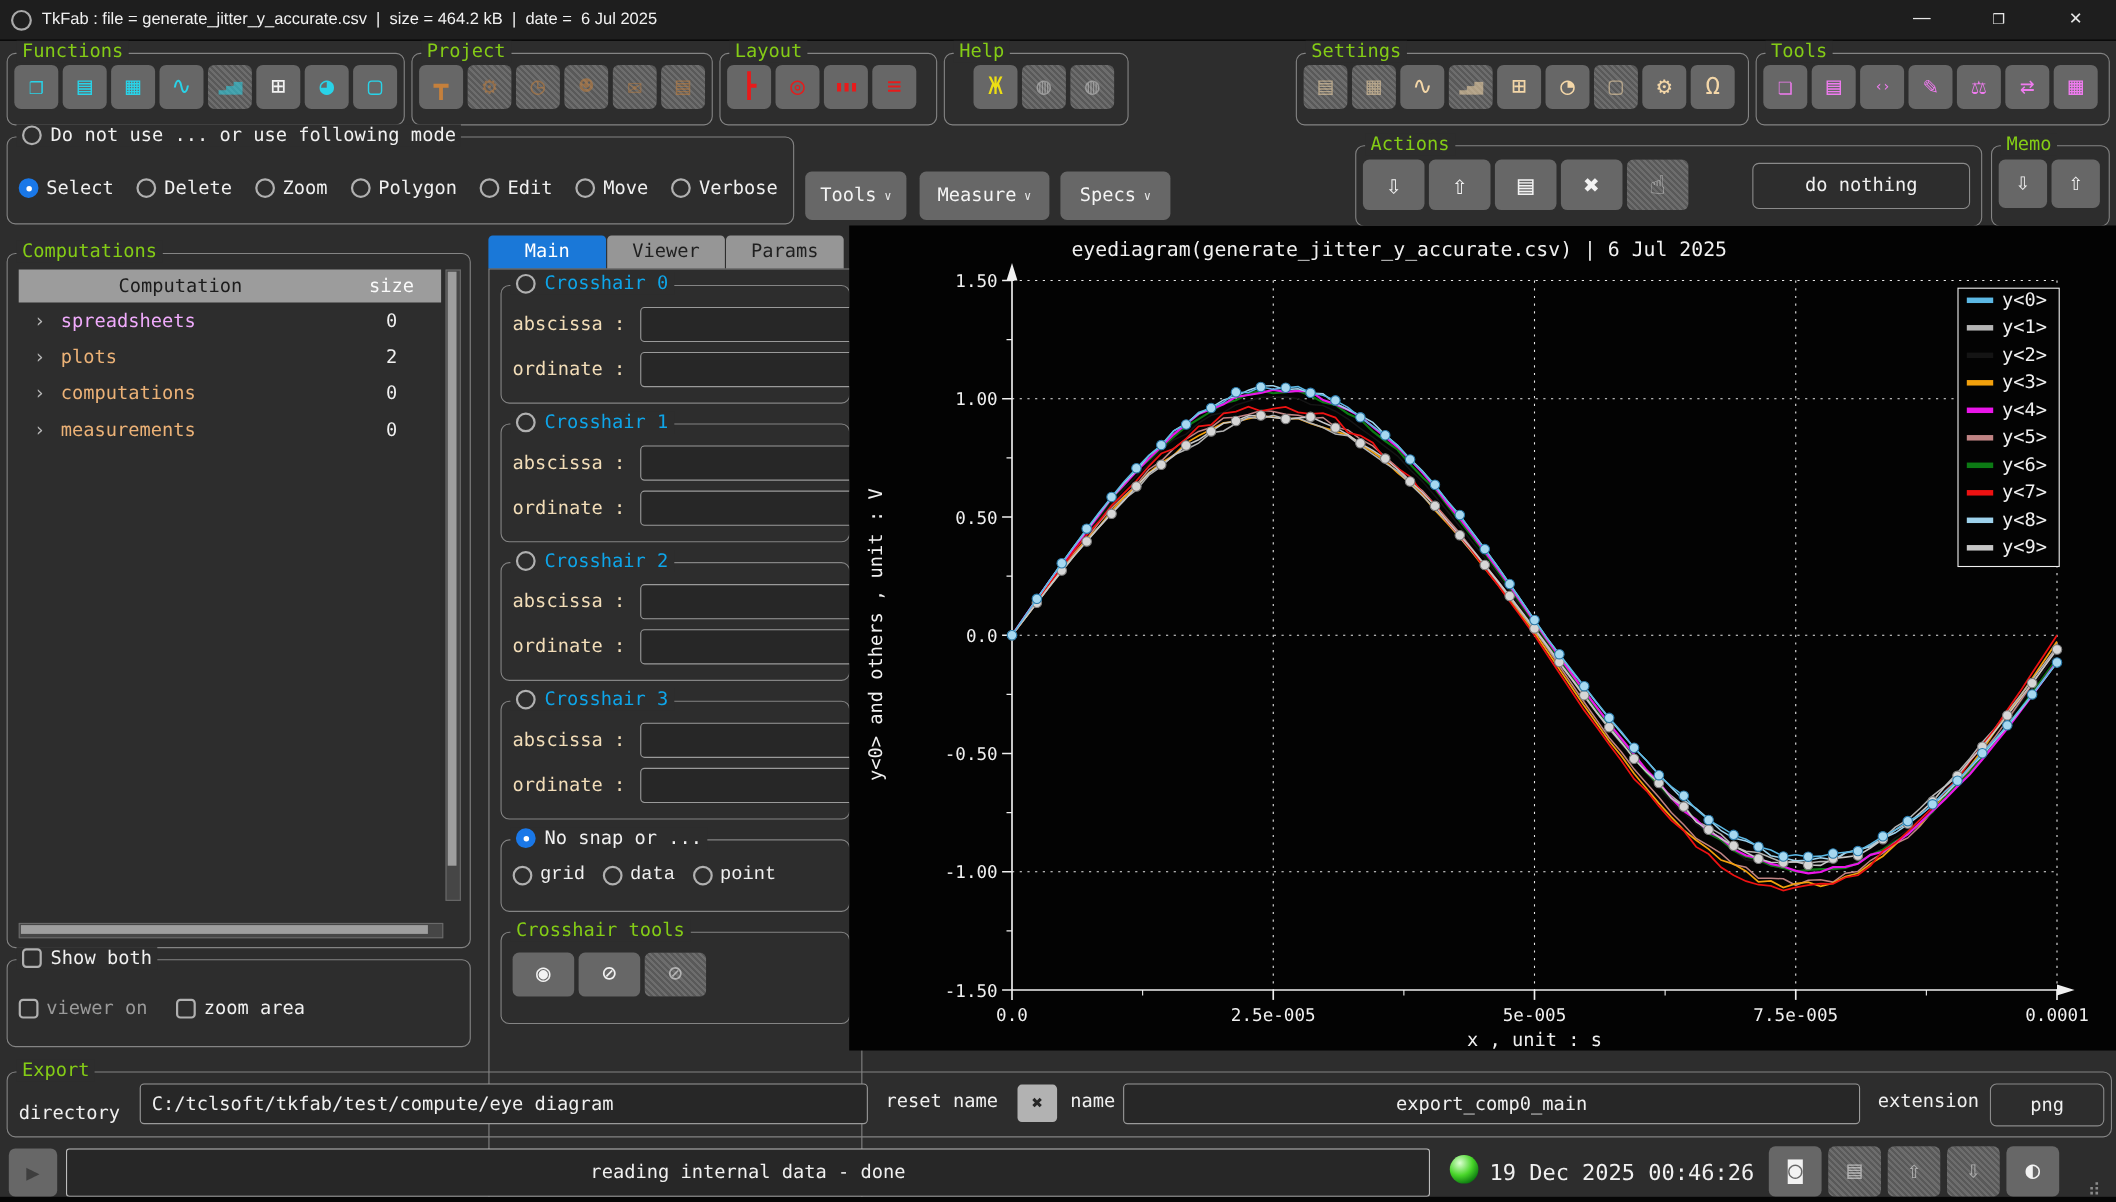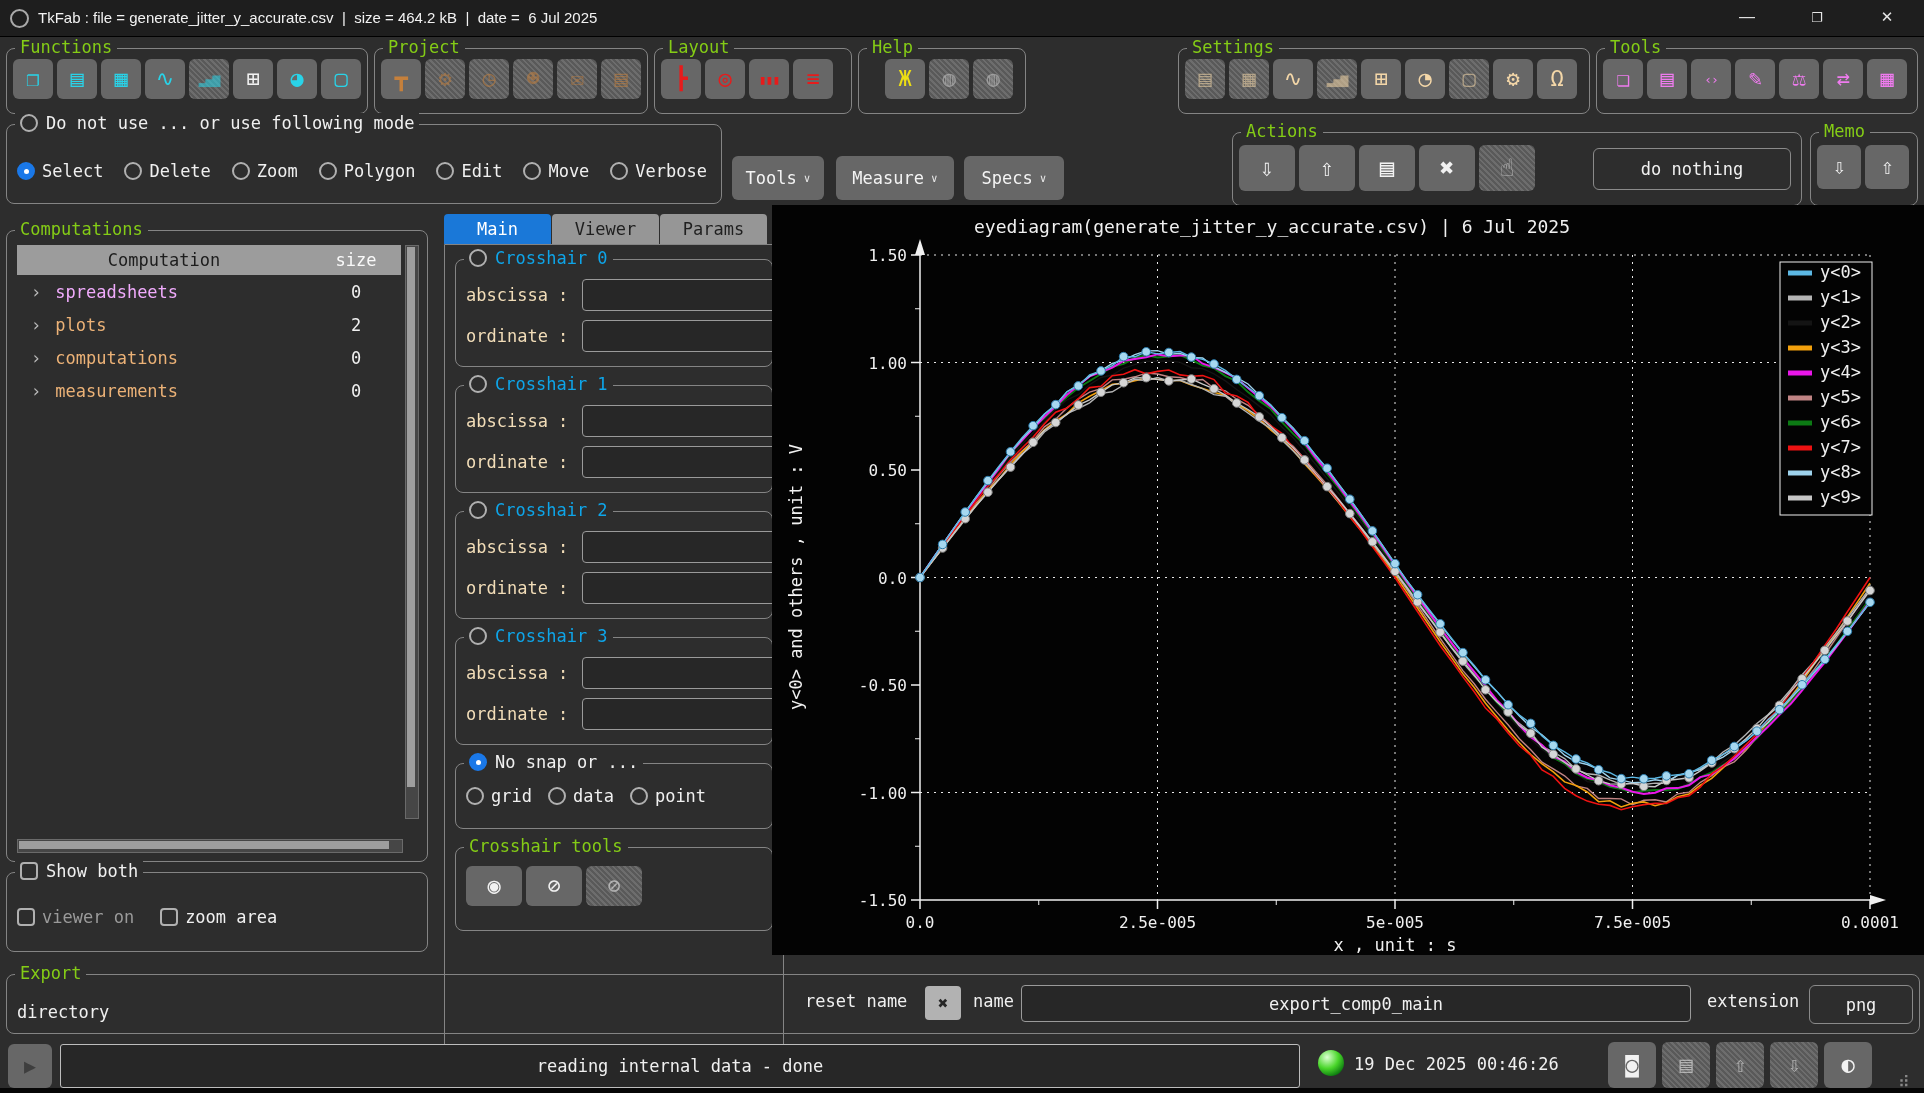--- a/index.html
+++ b/index.html
@@ -408,21 +408,21 @@
         <div class="frow">
           <span class="flab">ordinate :</span>
           <input class="inp" type="text" style="">
         </div>
       </div>
       <div class="chgrp" style="height: 66px;">
         <span class="legend white">
           <span class="radio sel"></span>
           <span>No snap or ...</span>
         </span>
-        <div style="display: flex; gap: 16px; margin-top: 12px;">
+        <div style="display: flex; gap: 16px; margin-top: 12px; font-family: Liberation Mono, monospace;">
           <div class="optrow">
             <span class="radio"></span>
             <span>grid</span>
           </div>
           <div class="optrow">
             <span class="radio"></span>
             <span>data</span>
           </div>
           <div class="optrow">
             <span class="radio"></span>
@@ -612,34 +612,35 @@
       <text x="1048" y="248" fill="#f0f0f0" font-size="17" font-family="DejaVu Sans Mono, monospace">y&lt;7&gt;</text>
       <line x1="1016" y1="268" x2="1040" y2="268" stroke="#9ed2ec" stroke-width="5"></line>
       <text x="1048" y="273" fill="#f0f0f0" font-size="17" font-family="DejaVu Sans Mono, monospace">y&lt;8&gt;</text>
       <line x1="1016" y1="293" x2="1040" y2="293" stroke="#c6c6c6" stroke-width="5"></line>
       <text x="1048" y="298" fill="#f0f0f0" font-size="17" font-family="DejaVu Sans Mono, monospace">y&lt;9&gt;</text>
     </svg>
 </div>
 <div id="export-box" class="grp" style="left:6px;top:974px;width:1912px;height:58px">
     <span class="legend">Export</span>
     <span class="slab" style="left: 10px; top: 27px;">directory</span>
+    <input class="inp" value="C:/tclsoft/tkfab/test/compute/eye diagram" style="position: absolute; left: 120px; top: 10px; width: 662px; height: 37px; padding-left: 10px;">
     <span class="slab" style="left: 798px; top: 16px;">reset name</span>
     <div class="xbtn" style="left: 918px; top: 11px; width: 36px; height: 34px;">✖</div>
     <span class="slab" style="left: 966px; top: 16px;">name</span>
     <input class="inp" value="export_comp0_main" style="position: absolute; left: 1014px; top: 10px; width: 670px; height: 37px; text-align: center;">
     <span class="slab" style="left: 1700px; top: 16px;">extension</span>
     <div class="pngf" style="left: 1802px; top: 10px; width: 102px; height: 37px;">png</div>
   </div>
 <div id="statusbar" class="abs" style="left:0;top:1040px;width:1924px;height:53px">
     <div class="tbtn" style="position: absolute; left: 8px; top: 4px; width: 44px; height: 44px;">
       <span class="ic" style="color: rgb(46, 46, 46); opacity: 0.7; font-size: 20px;">▶</span>
     </div>
     <div id="statusfield">reading internal data - done</div>
     <div id="led"></div>
-    <span class="slab" style="left: 1354px; top: 14px; font-size: 17px;">19 Dec 2025 00:46:26</span>
+    <span class="slab" style="left: 1354px; top: 14px; font-size: 20px;">19 Dec 2025 00:46:26</span>
     <div class="tbtn" style="position: absolute; left: 1608px; top: 2px; width: 48px; height: 46px;">
       <span class="ic" style="color: rgb(242, 242, 242);">◙</span>
     </div>
     <div class="tbtn dith-btn" style="position: absolute; left: 1662px; top: 2px; width: 48px; height: 46px;">
       <span class="ic" style="color: rgb(242, 242, 242);">▤</span>
     </div>
     <div class="tbtn dith-btn" style="position: absolute; left: 1716px; top: 2px; width: 48px; height: 46px;">
       <span class="ic" style="color: rgb(242, 242, 242);">⇧</span>
     </div>
     <div class="tbtn dith-btn" style="position: absolute; left: 1770px; top: 2px; width: 48px; height: 46px;">

